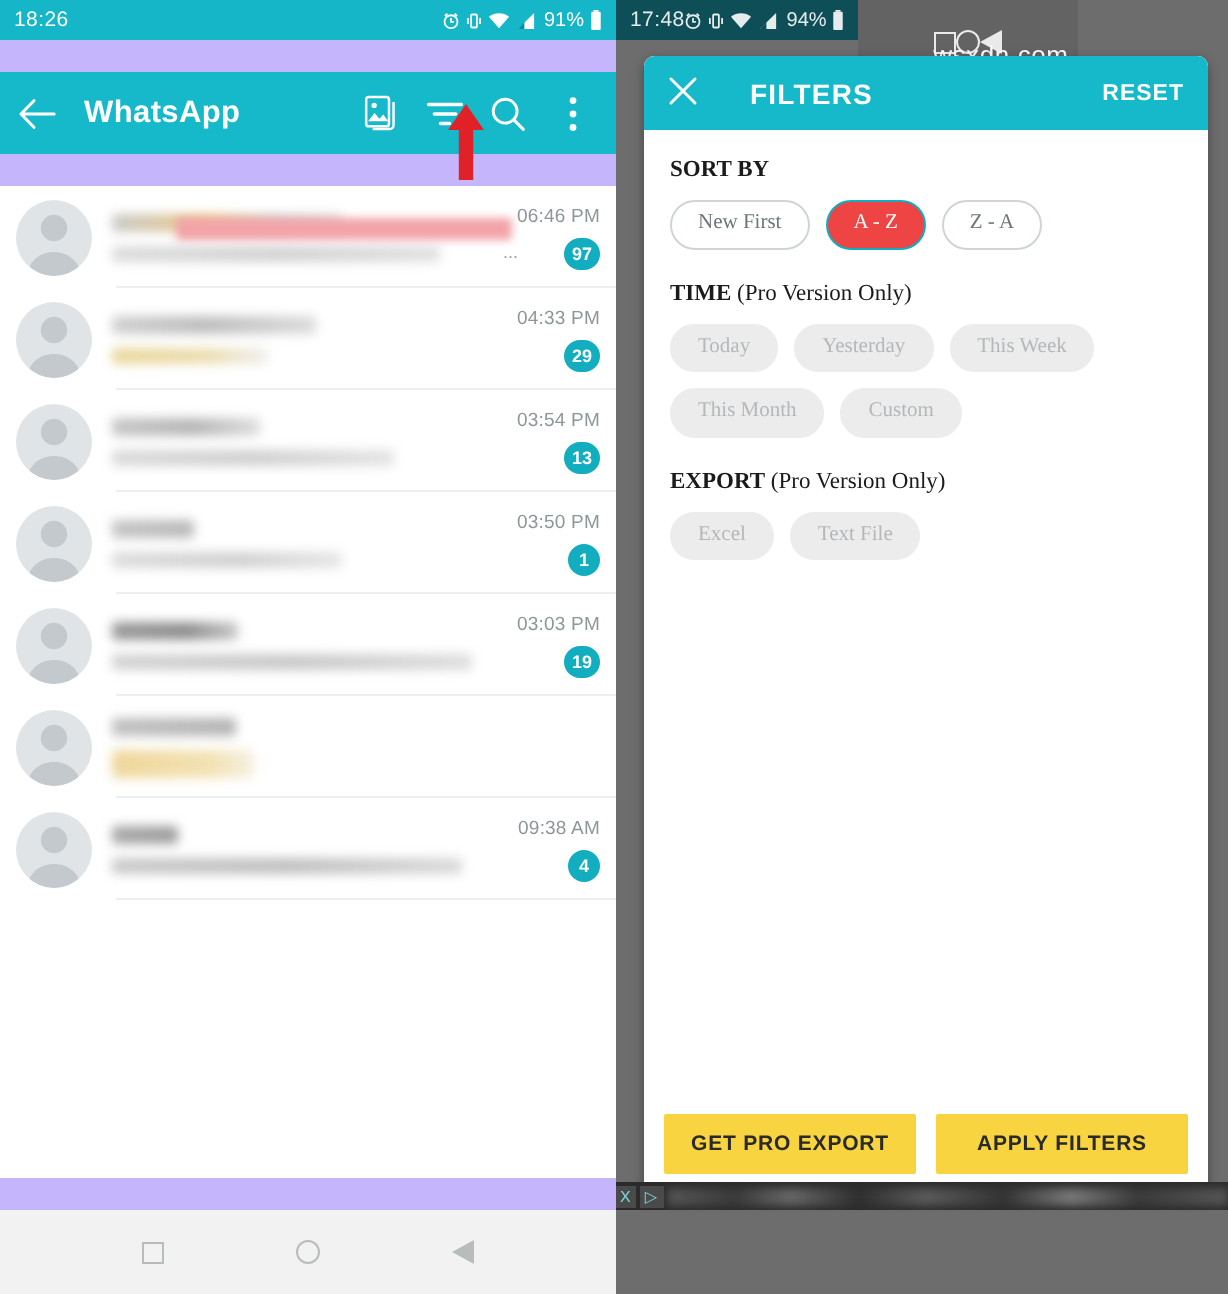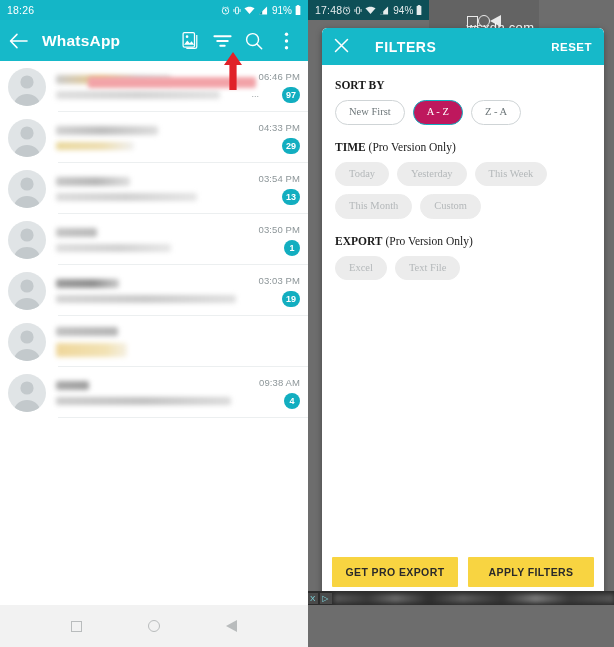--- a/index.html
+++ b/index.html
@@ -8,22 +8,22 @@
     font-family: "Liberation Sans", sans-serif;
     background: #ffffff;
     overflow: hidden;
   }
   .screens { display: flex; width: 614px; height: 647px; }
 
   
   .screen-left {
     width: 309px; height: 647px;
     position: relative;
-    background: #6d28d9;
-    display: flex; flex-direction: column;
+    background: #c4b5fd;
+    display: flex; flex-direction: column; gap: 16px;
   }
   .statusbar-l {
     height: 20px; background: #14B6C7;
     display: flex; align-items: center; justify-content: space-between;
     padding: 0 7px; color: #ffffff;
   }
   .sb-time { font-size: 10.5px; letter-spacing: .2px; }
   .sb-icons { display: flex; align-items: center; gap: 3px; }
   .sb-icons svg { display: block; }
   .sb-batt-txt { font-size: 10px; margin-left: 1px; }
@@ -149,21 +149,21 @@
   .sec-label { font-size: 11.5px; color: #1b1b1b; margin-bottom: 9px; }
   .sec-label b { font-weight: bold; }
   .sec-label span.sub { font-weight: normal; }
   .chips { display: flex; flex-wrap: wrap; gap: 8px; margin-bottom: 16px; }
   .chip {
     border: 1px solid #cfd4d6; border-radius: 13px;
     padding: 5px 13px; font-size: 10.5px; color: #6d7679;
     background: #fff; cursor: pointer; line-height: 1.2;
   }
   .chip.selected {
-    background: #be185d; border-color: #12AEC0; color: #fff;
+    background: #ef4444; border-color: #12AEC0; color: #fff;
   }
   .chip.disabled {
     background: #ececec; border-color: #ececec; color: #b4b8ba; cursor: default;
   }
   .dlg-footer {
     display: flex; gap: 10px; padding: 9px 10px 11px 10px; background: #fff;
   }
   .btn-yellow {
     flex: 1; background: #F8D441; color: #2a2a2a;
     font-size: 10.5px; font-weight: bold; letter-spacing: .4px;

